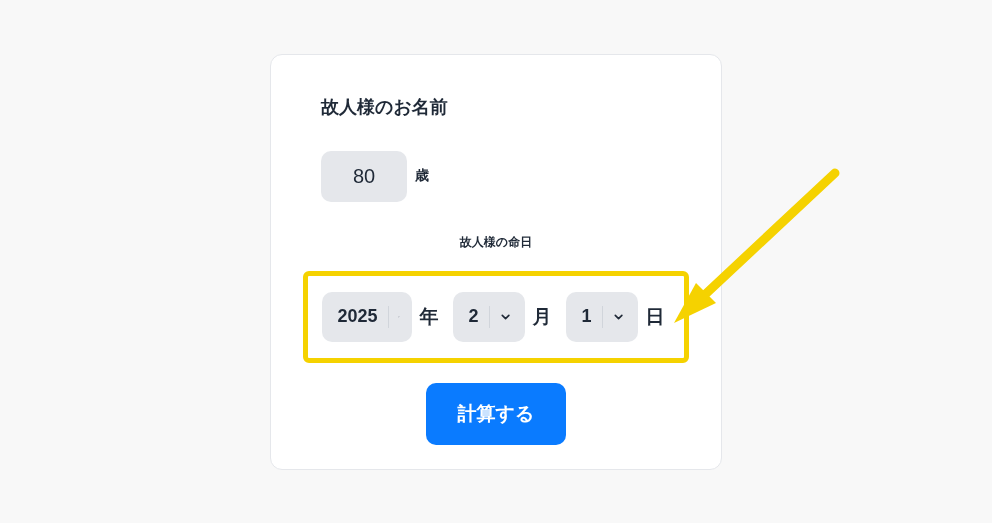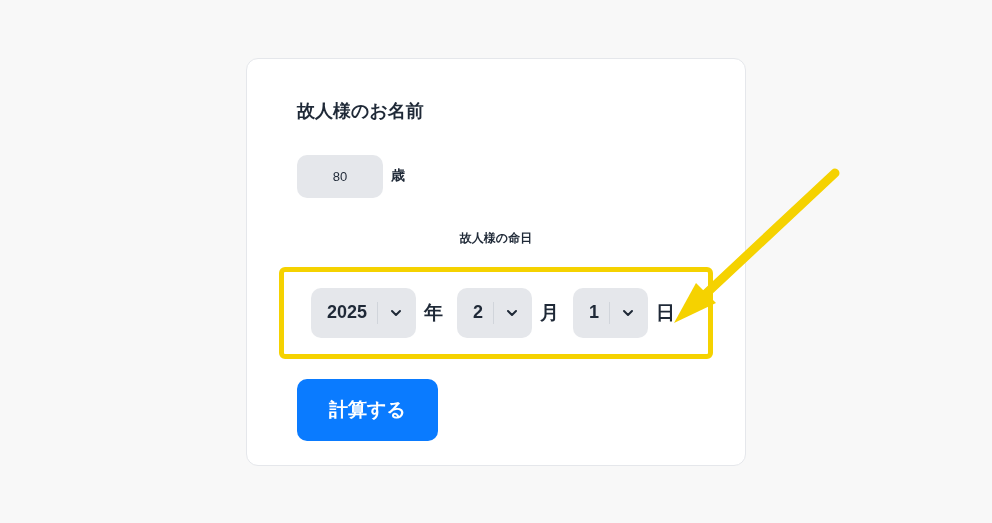--- a/index.html
+++ b/index.html
@@ -15,21 +15,21 @@
       display: flex;
       align-items: center;
       justify-content: center;
       position: relative;
     }
     .panel {
       background: #fff;
       border: 1px solid #e5e7eb;
       border-radius: 12px;
       padding: 40px 50px 24px 50px;
-      width: 500px;
+      width: 452px;
       position: relative;
     }
     .form-row {
       display: flex;
       align-items: center;
       margin-bottom: 32px;
       gap: 24px;
     }
     .form-label {
       font-size: 18px;
@@ -51,21 +51,21 @@
     .age-wrap {
       display: flex;
       align-items: center;
       gap: 8px;
     }
     .num-input {
       background: #e5e7eb;
       border: none;
       border-radius: 10px;
       padding: 14px 0;
-      font-size: 13px;
+      font-size: 20px;
       font-weight: 500;
       color: #1f2937;
       width: 86px;
       text-align: center;
       font-family: inherit;
     }
     .age-suffix {
       font-size: 14px;
       font-weight: 700;
       color: #1f2937;
@@ -122,21 +122,21 @@
       color: #1f2937;
     }
     .date-suffix {
       font-size: 19px;
       font-weight: 700;
       color: #1f2937;
       margin-right: 6px;
     }
     .button-row {
       display: flex;
-      justify-content: flex-start;
+      justify-content: center;
       gap: 18px;
       margin-top: 10px;
     }
     .btn {
       border: none;
       border-radius: 10px;
       padding: 18px 32px;
       font-size: 19px;
       font-weight: 700;
       cursor: pointer;

